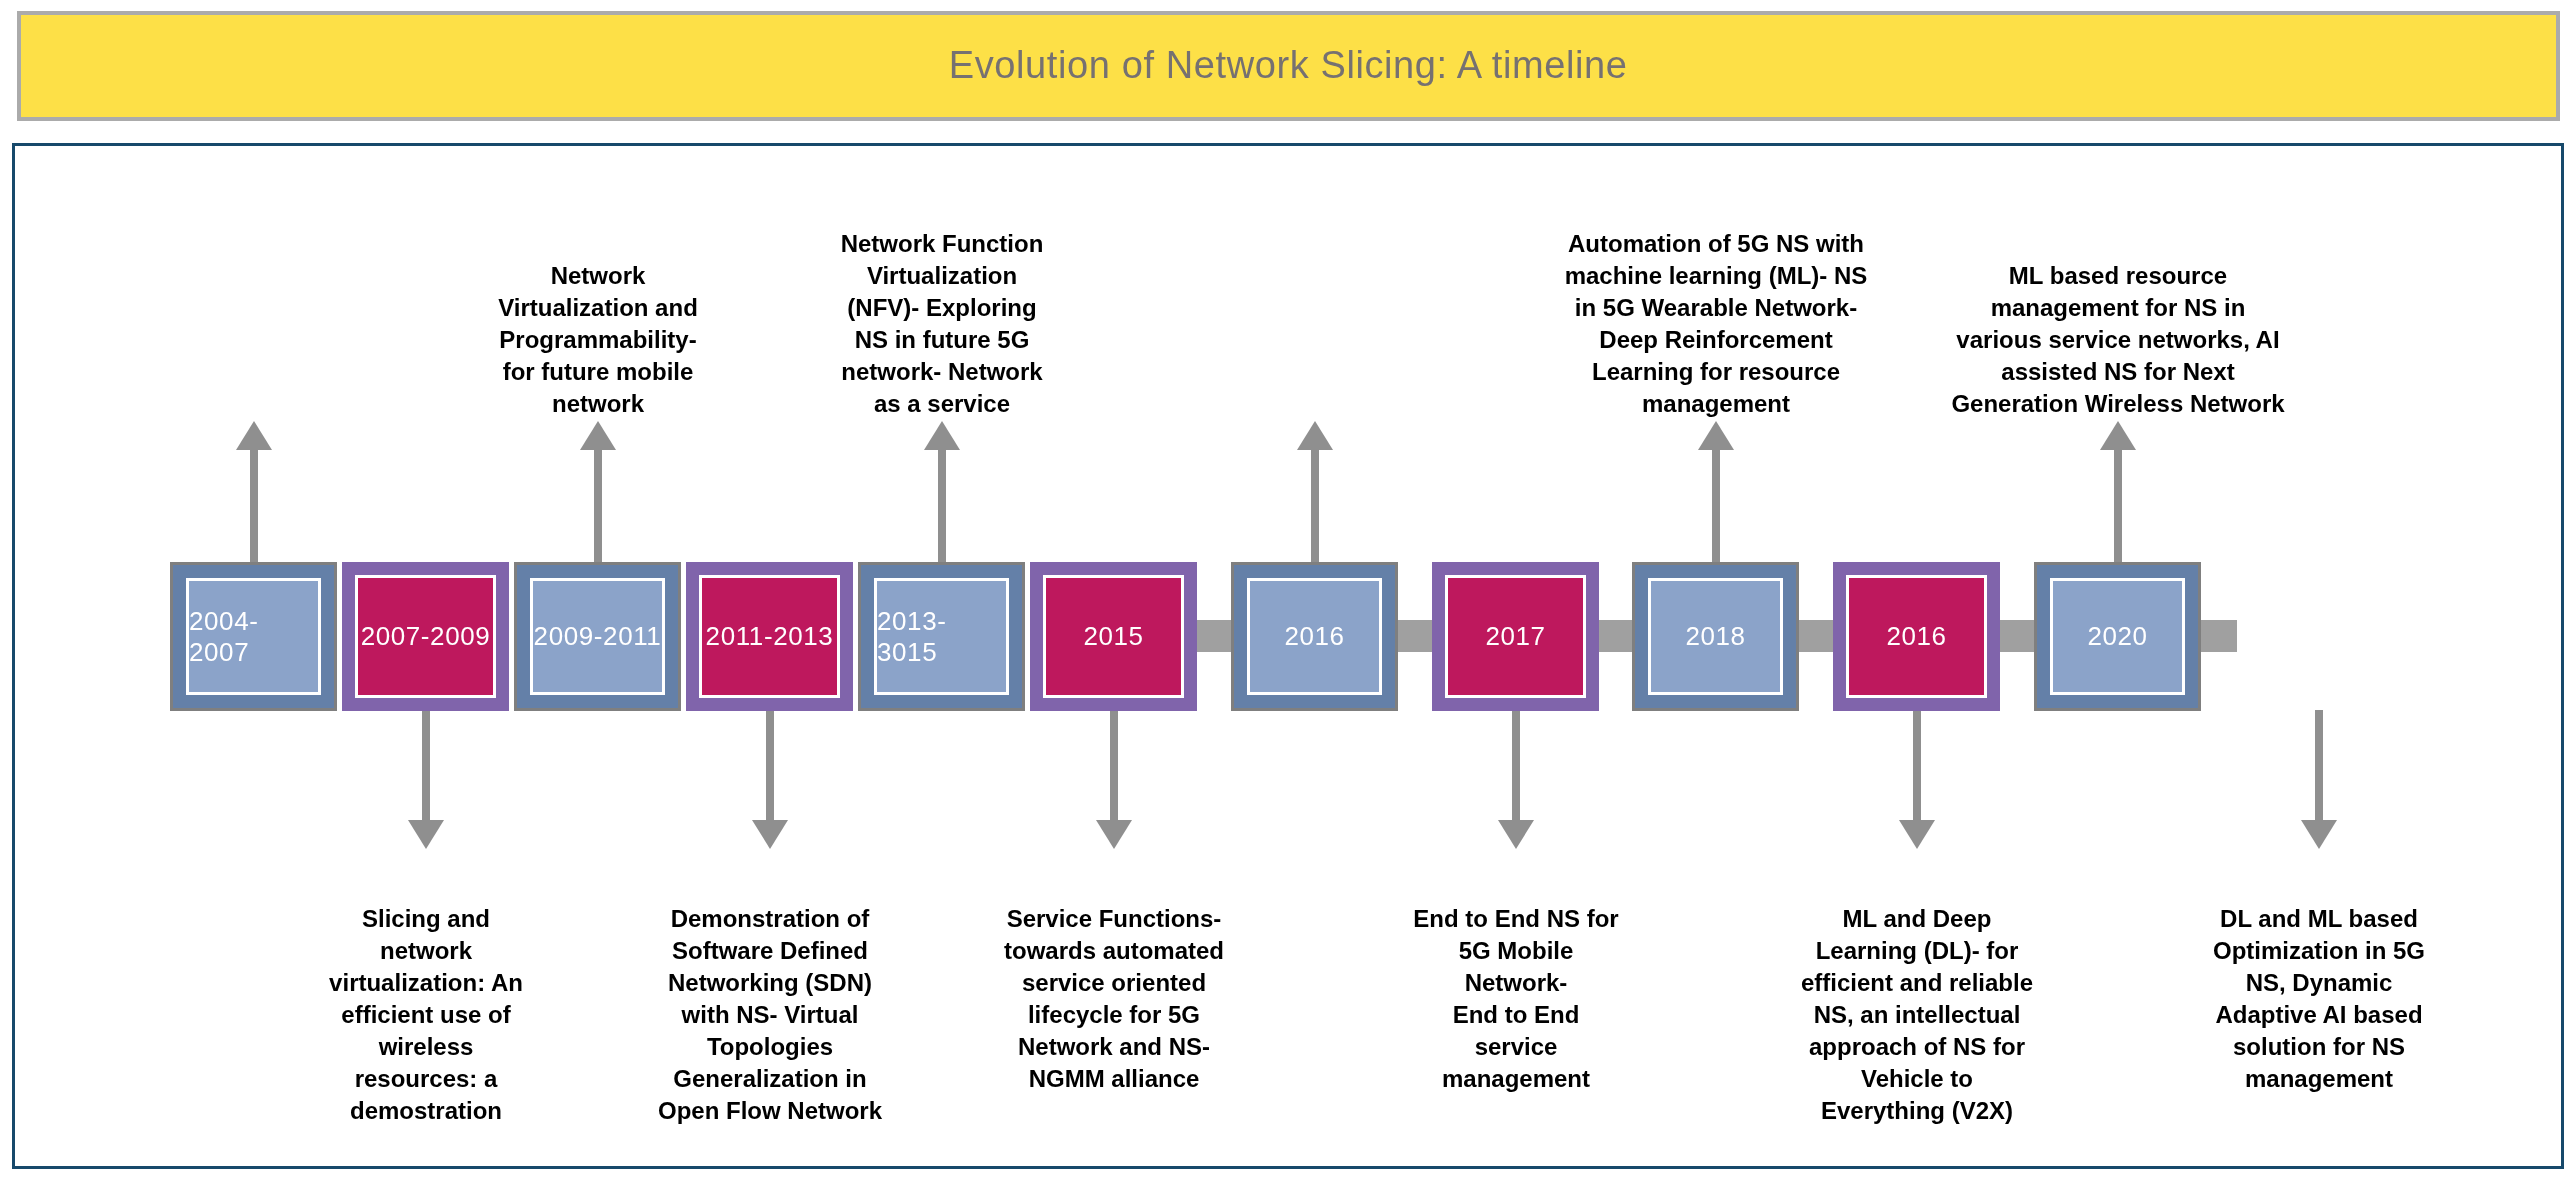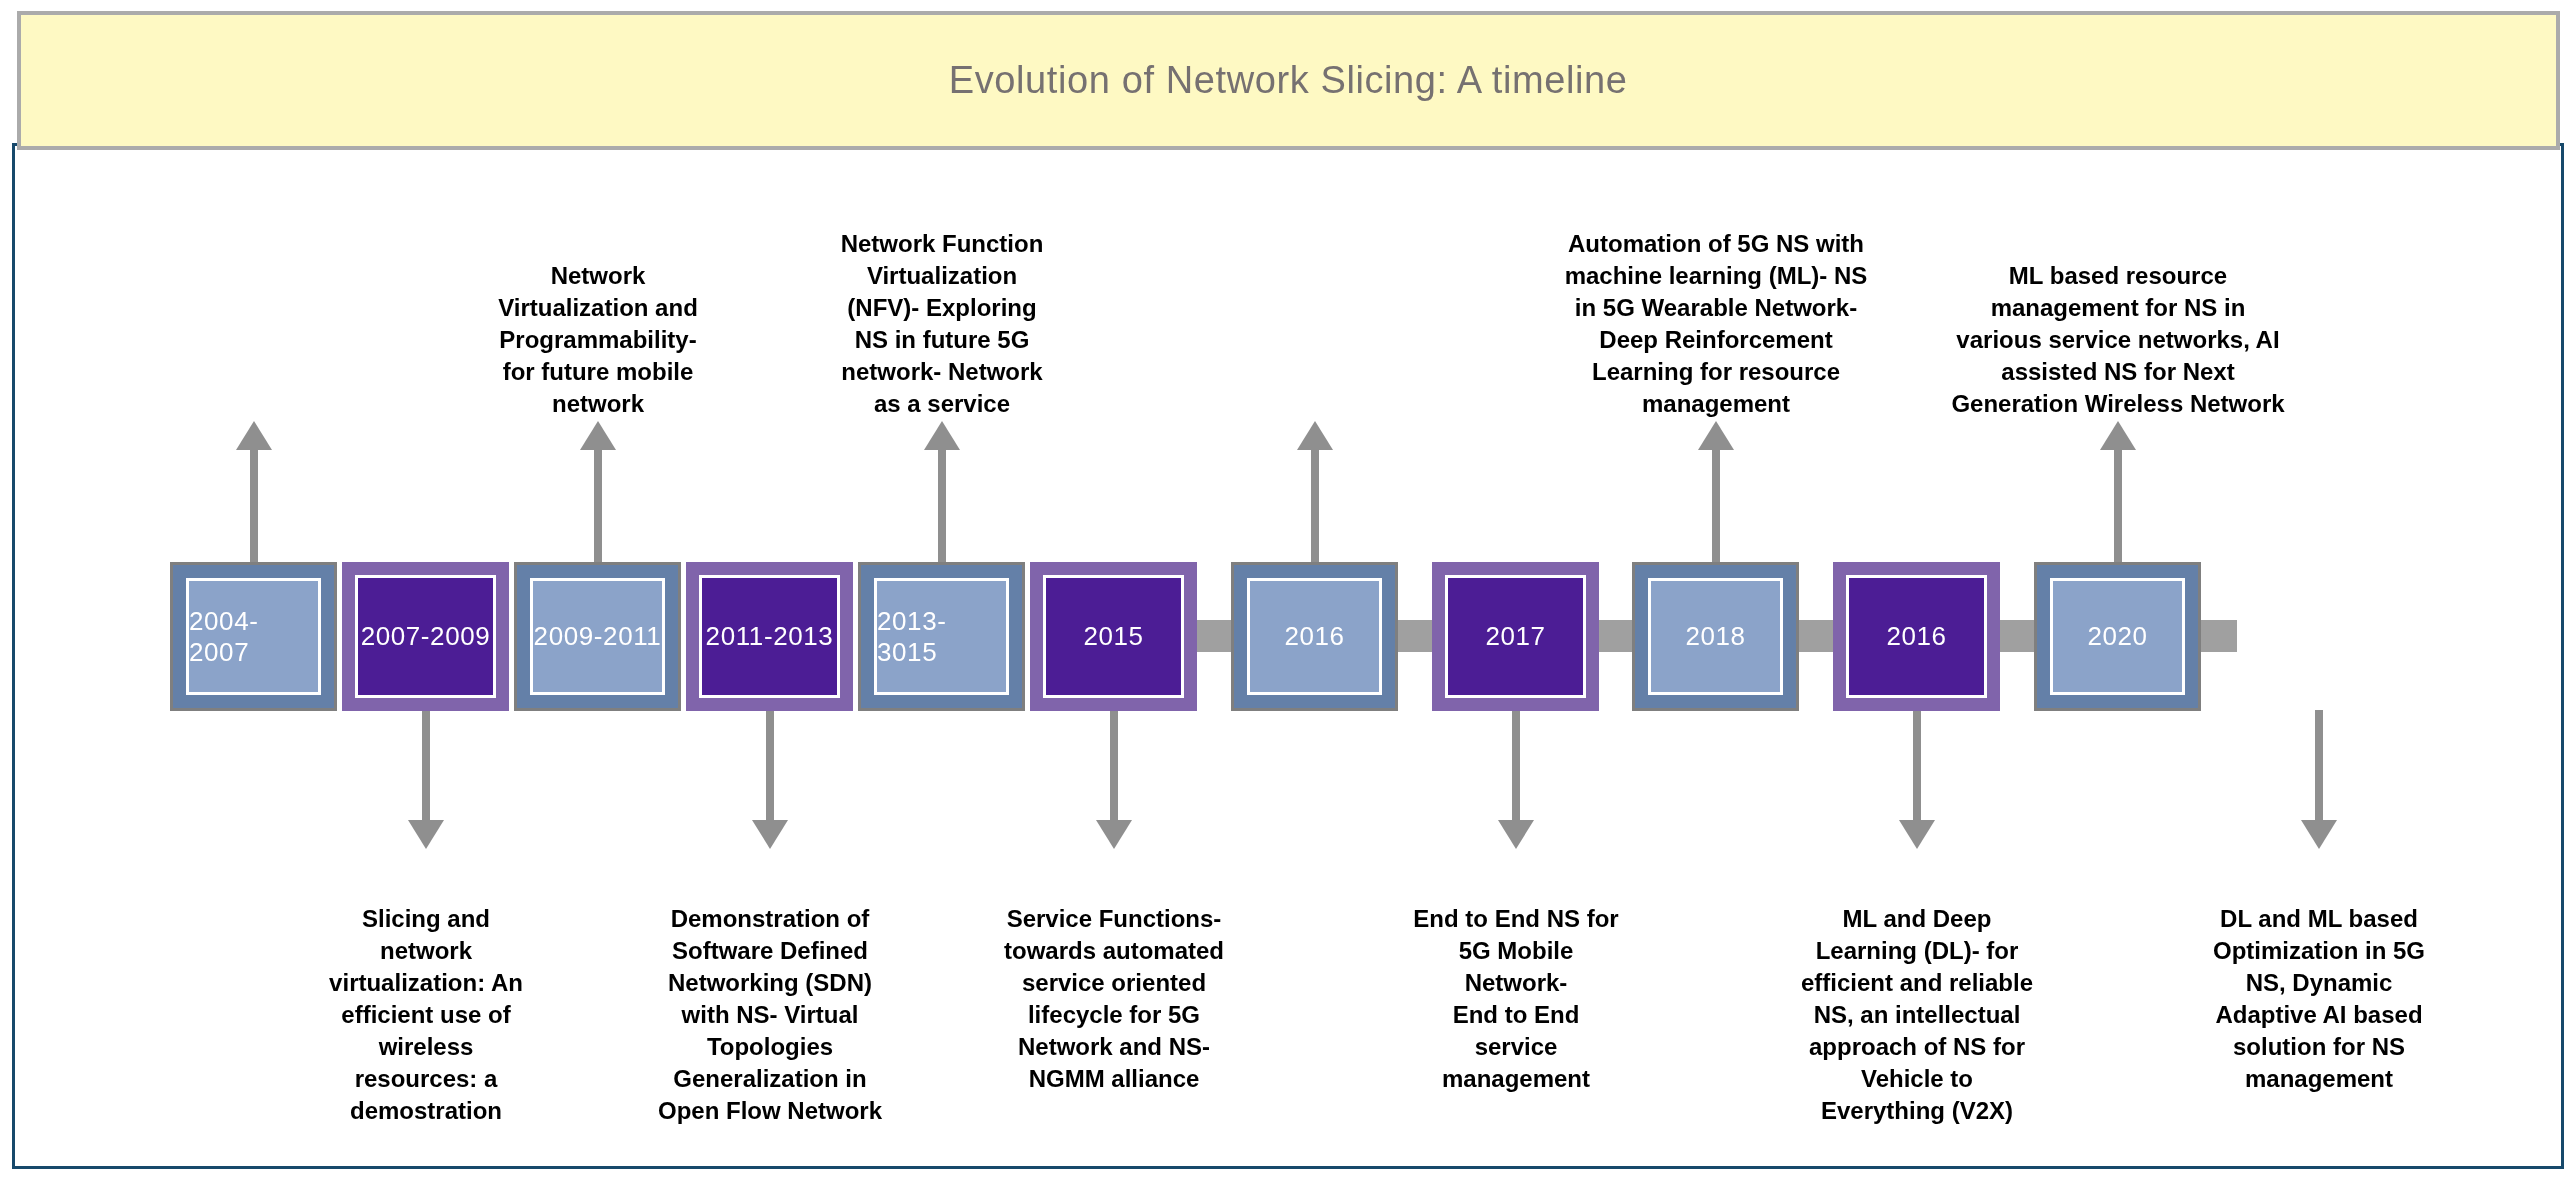--- a/index.html
+++ b/index.html
@@ -2,22 +2,22 @@
 <html style="font-size:9.6px"><head>
 <meta charset="utf-8">
 <style>
   html,body { margin:0; padding:0; background:#ffffff; }
   .canvas {
     position:relative; width:2576px; height:1180px; background:#ffffff;
     font-family:"Liberation Sans", sans-serif; overflow:hidden;
   }
   
   .header {
-    position:absolute; left:16.7px; top:10.8px; width:2543px; height:139px;
-    background:#fef9c3; border:4.2px solid #ababab; box-sizing:border-box;
+    position:absolute; left:16.7px; top:10.8px; width:2543px; height:110px;
+    background:#fde047; border:4.2px solid #ababab; box-sizing:border-box;
     display:flex; align-items:center; justify-content:center; z-index:5;
   }
   .header .title {
     color:#767171; font-size:38px; letter-spacing:0.6px; font-weight:400;
   }
   
   .frame {
     position:absolute; left:12px; top:143px; width:2552px; height:1026px;
     background:#ffffff; border:3.6px solid #17496b; box-sizing:border-box; z-index:1;
   }
@@ -59,21 +59,21 @@
     position:absolute; top:562px; height:149px; width:167px;
     left:calc(var(--cx) - 84px); box-sizing:border-box; z-index:4;
   }
   .box.blue  { background:#6480a8; border:3.6px solid #7f7f7f; }
   .box.purple{ background:#8064ab; }
   .box .inner {
     position:absolute; inset:13px; border:3px solid #ffffff;
     display:flex; align-items:center; justify-content:center;
   }
   .box.blue  .inner { background:#8ba3c9; }
-  .box.purple .inner{ background:#4c1d95; }
+  .box.purple .inner{ background:#be185d; }
   .box .year { color:#ffffff; font-size:26px; font-weight:400; letter-spacing:0.6px; }
 
   
   .connector {
     position:absolute; top:620px; width:37px; height:32px;
     background:#a0a0a0; z-index:1;
   }
   .k1{left:1196px;} .k2{left:1397px;} .k3{left:1597px;}
   .k4{left:1798px;} .k5{left:1999px;} .k6{left:2200px;}
 </style>

